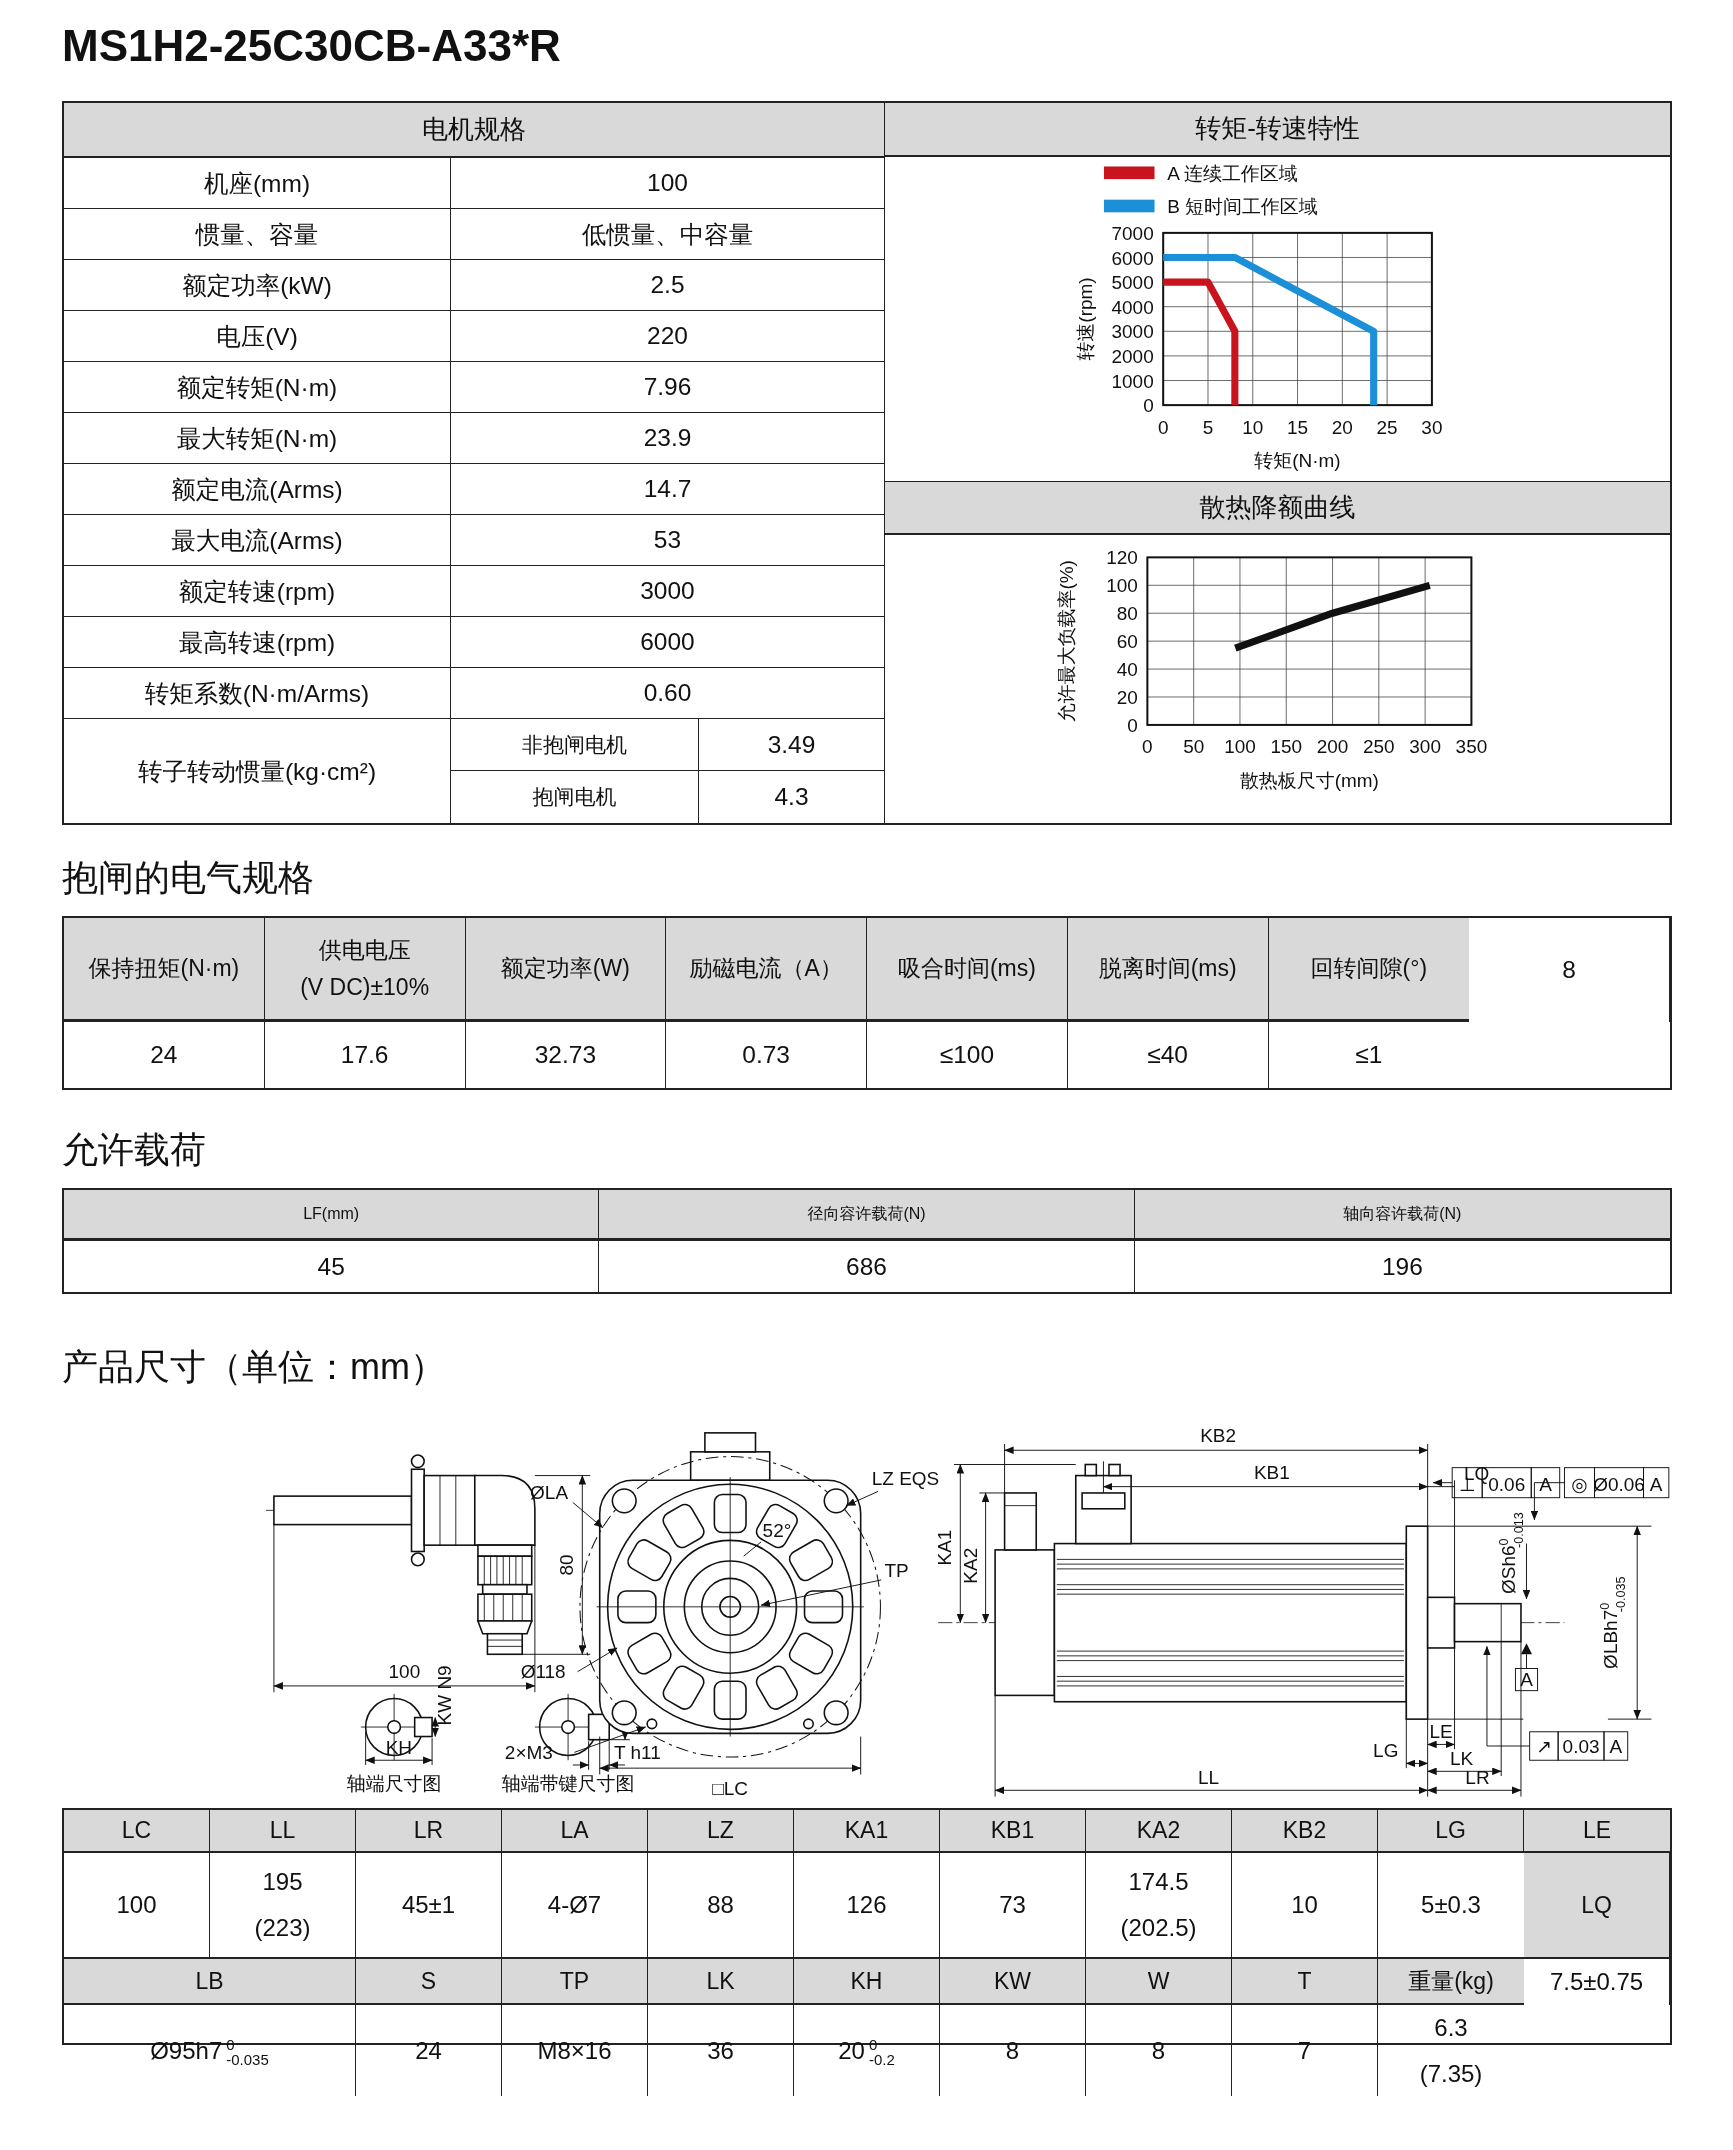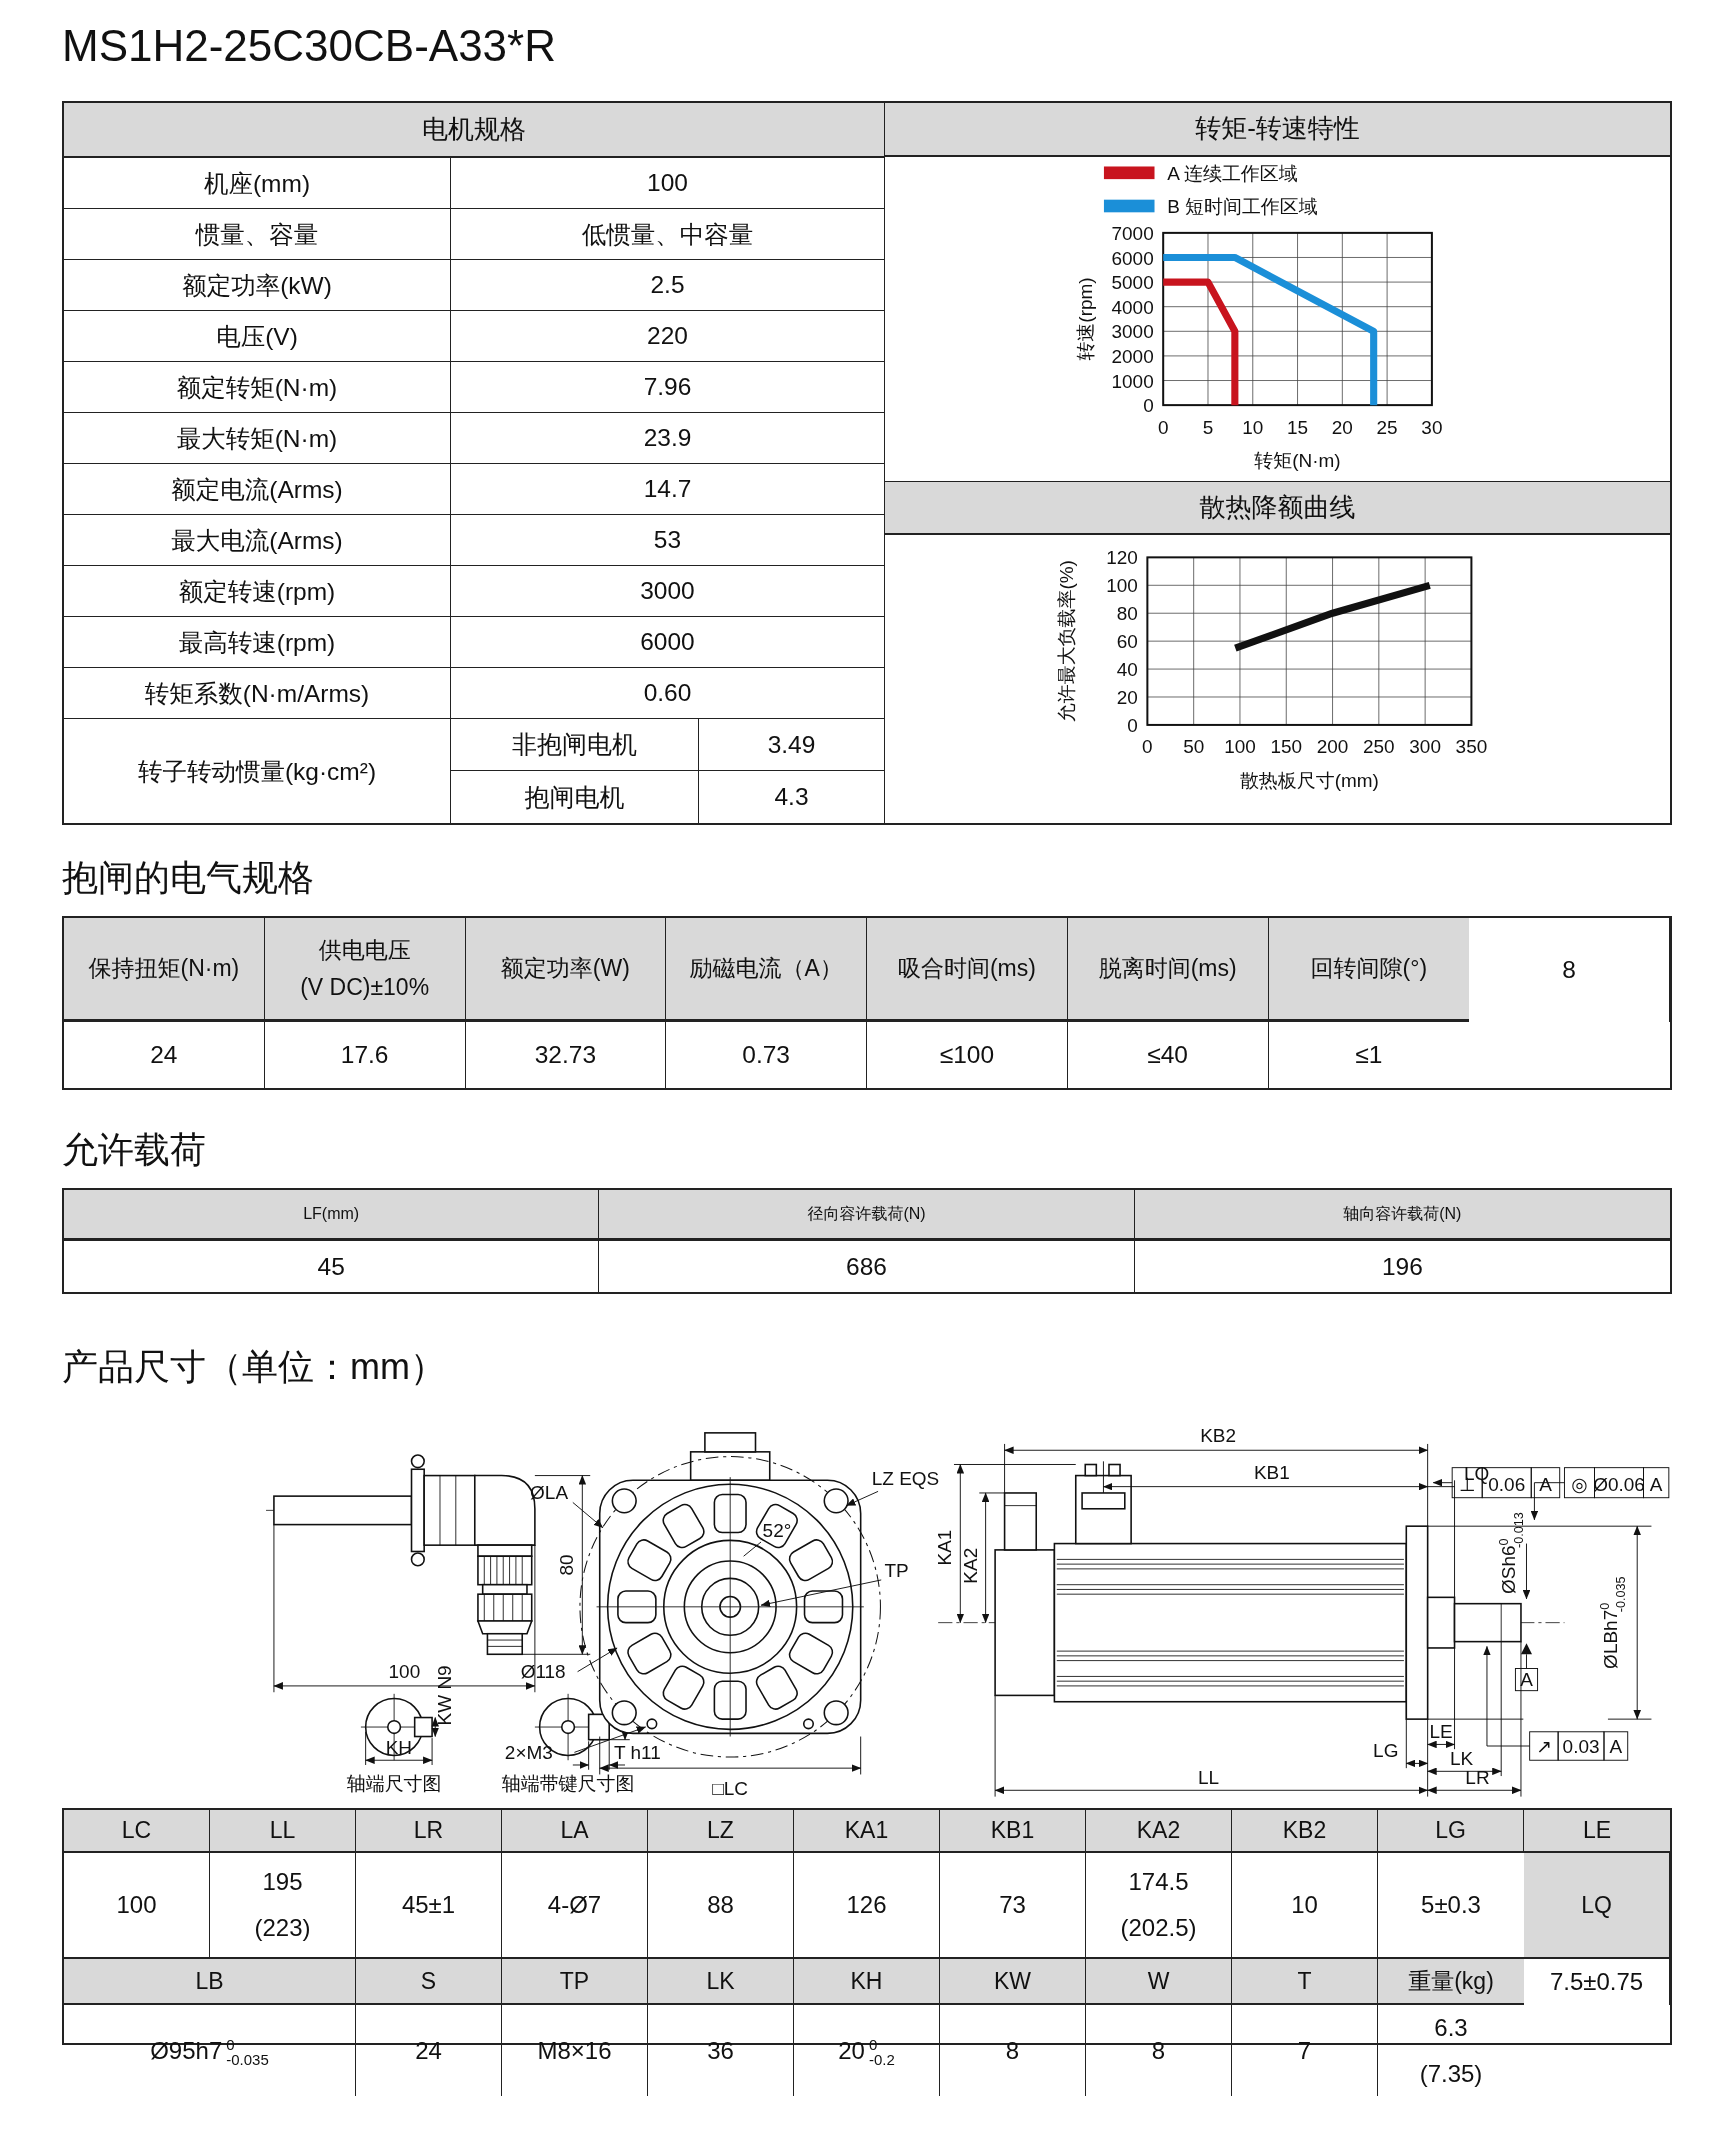--- a/index.html
+++ b/index.html
@@ -1,34 +1,34 @@
 <!DOCTYPE html>
 <html style="font-size:12.7px"><head>
 <meta charset="utf-8">
 <style>
   *{box-sizing:border-box;margin:0;padding:0}
   html,body{width:1733px;background:#fff}
   body{position:relative;height:2151px;font-family:"Liberation Sans","DejaVu Sans",sans-serif;color:#111}
   .abs{position:absolute}
-  .h1{left:62px;top:20.6px;font-size:44px;font-weight:400}
+  .h1{left:62px;top:20.6px;font-size:44px;font-weight:700}
   .h2{font-size:36px;font-weight:400}
   
   .main{left:62px;top:101px;width:1610px;height:724px;border:2.4px solid #222;display:flex}
   .spec{width:821px;border-right:1.6px solid #222;display:flex;flex-direction:column}
   .hdr{background:#d9d9d9;display:flex;align-items:center;justify-content:center;font-size:26px}
   .spec-hdr{height:55px;border-bottom:2.4px solid #222}
   .srow{display:flex;height:51px;border-bottom:1.6px solid #222;flex:0 0 auto}
   .slabel{width:387px;border-right:1.6px solid #222;display:flex;align-items:center;justify-content:center;font-size:24.5px}
   .svalue{flex:1;display:flex;align-items:center;justify-content:center;font-size:24.5px}
   .irow{display:flex;flex:1}
   .ilabel{width:387px;border-right:1.6px solid #222;display:flex;align-items:center;justify-content:center;font-size:24.5px}
   .iright{flex:1;display:flex;flex-direction:column}
   .isub{display:flex;height:50%}
   .isub.first{border-bottom:1.6px solid #222}
-  .isub-label{width:248px;border-right:1.6px solid #222;display:flex;align-items:center;justify-content:center;font-size:25px}
+  .isub-label{width:248px;border-right:1.6px solid #222;display:flex;align-items:center;justify-content:center;font-size:21px}
   .isub-value{flex:1;display:flex;align-items:center;justify-content:center;font-size:24.5px}
   .charts{flex:1;display:flex;flex-direction:column}
   .chart-hdr{height:55px;border-bottom:2.4px solid #222}
   .chart-hdr2{height:55px;border-top:1.6px solid #222;border-bottom:2.4px solid #222}
   .chart-block{flex:0 0 auto}
   .chart-block.grow{flex:1}
   
   .brake{left:62px;top:916px;width:1610px;height:174px;border:2.4px solid #222;display:grid;grid-template-columns:repeat(8,1fr);grid-template-rows:104px 1fr}
   .bh{background:#d9d9d9;border-right:1.6px solid #222;border-bottom:3.2px solid #222;display:flex;flex-direction:column;align-items:center;justify-content:center;font-size:23px;line-height:1.6;text-align:center}
   .bv{border-right:1.6px solid #222;display:flex;align-items:center;justify-content:center;font-size:24.5px}

